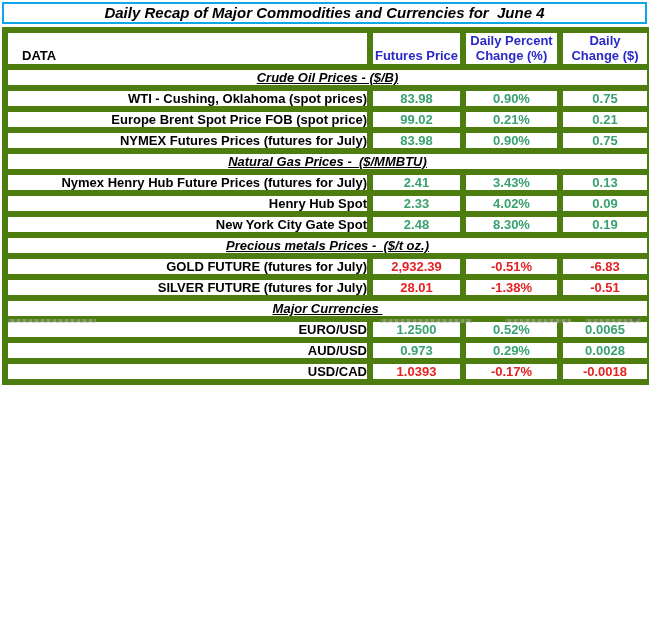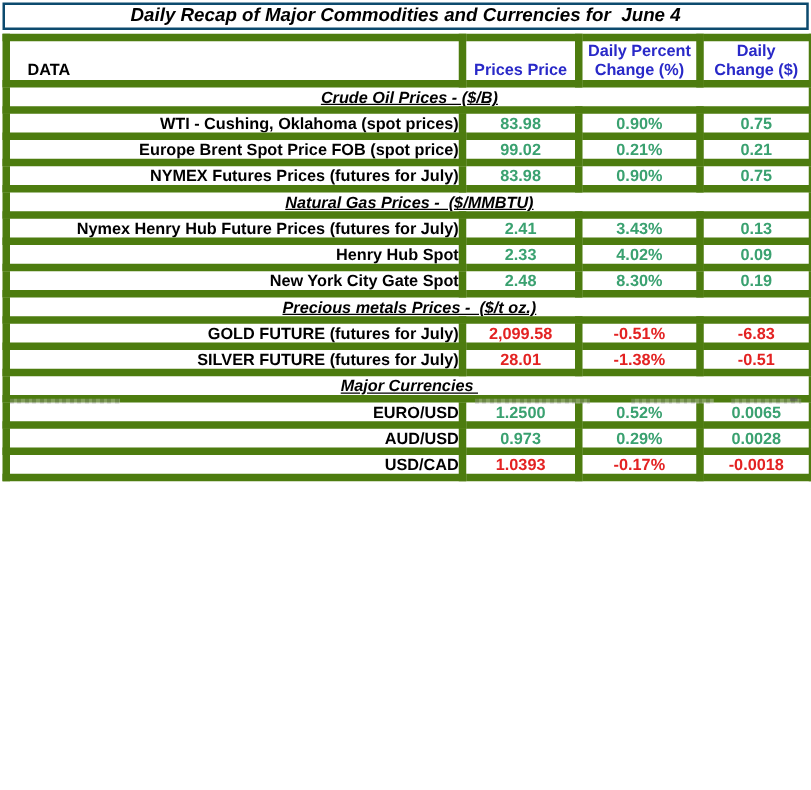--- a/index.html
+++ b/index.html
@@ -11,21 +11,21 @@
   }
   .sheet {
     position: absolute;
     left: 2px; top: 2px;
     width: 645px;
   }
   
   .title-box {
     width: 645px;
     height: 22px;
-    border: 2px solid #0c4a6e;
+    border: 2px solid #0ea5e9;
     text-align: center;
     font-size: 15px;
     font-weight: bold;
     font-style: italic;
     line-height: 18px;
     color: #000;
     white-space: pre;
     margin-bottom: 3px;
   }
   
@@ -111,21 +111,21 @@
   <table class="main">
     <colgroup>
       <col style="width:365px">
       <col style="width:93px">
       <col style="width:97px">
       <col style="width:90px">
     </colgroup>
     <thead>
       <tr>
         <th class="th-data">DATA</th>
-        <th class="th-num">Prices Price</th>
+        <th class="th-num">Futures Price</th>
         <th class="th-num"><span>Daily Percent</span><br><span>Change (%)</span></th>
         <th class="th-num"><span>Daily</span><br><span>Change ($)</span></th>
       </tr>
     </thead>
     <tbody>
         <tr class="section-row">
           <td colspan="4"><span class="section-text">Crude Oil Prices - ($/B)</span></td>
         </tr>
         <tr class="data-row up">
           <td class="label-cell">WTI - Cushing, Oklahoma (spot prices)</td>
@@ -164,21 +164,21 @@
           <td class="label-cell">New York City Gate Spot</td>
           <td class="num-cell">2.48</td>
           <td class="num-cell">8.30%</td>
           <td class="num-cell">0.19</td>
         </tr>
         <tr class="section-row">
           <td colspan="4"><span class="section-text">Precious metals Prices -  ($/t oz.)</span></td>
         </tr>
         <tr class="data-row down">
           <td class="label-cell">GOLD FUTURE (futures for July)</td>
-          <td class="num-cell">2,099.58</td>
+          <td class="num-cell">2,932.39</td>
           <td class="num-cell">-0.51%</td>
           <td class="num-cell">-6.83</td>
         </tr>
         <tr class="data-row down">
           <td class="label-cell">SILVER FUTURE (futures for July)</td>
           <td class="num-cell">28.01</td>
           <td class="num-cell">-1.38%</td>
           <td class="num-cell">-0.51</td>
         </tr>
         <tr class="section-row">

